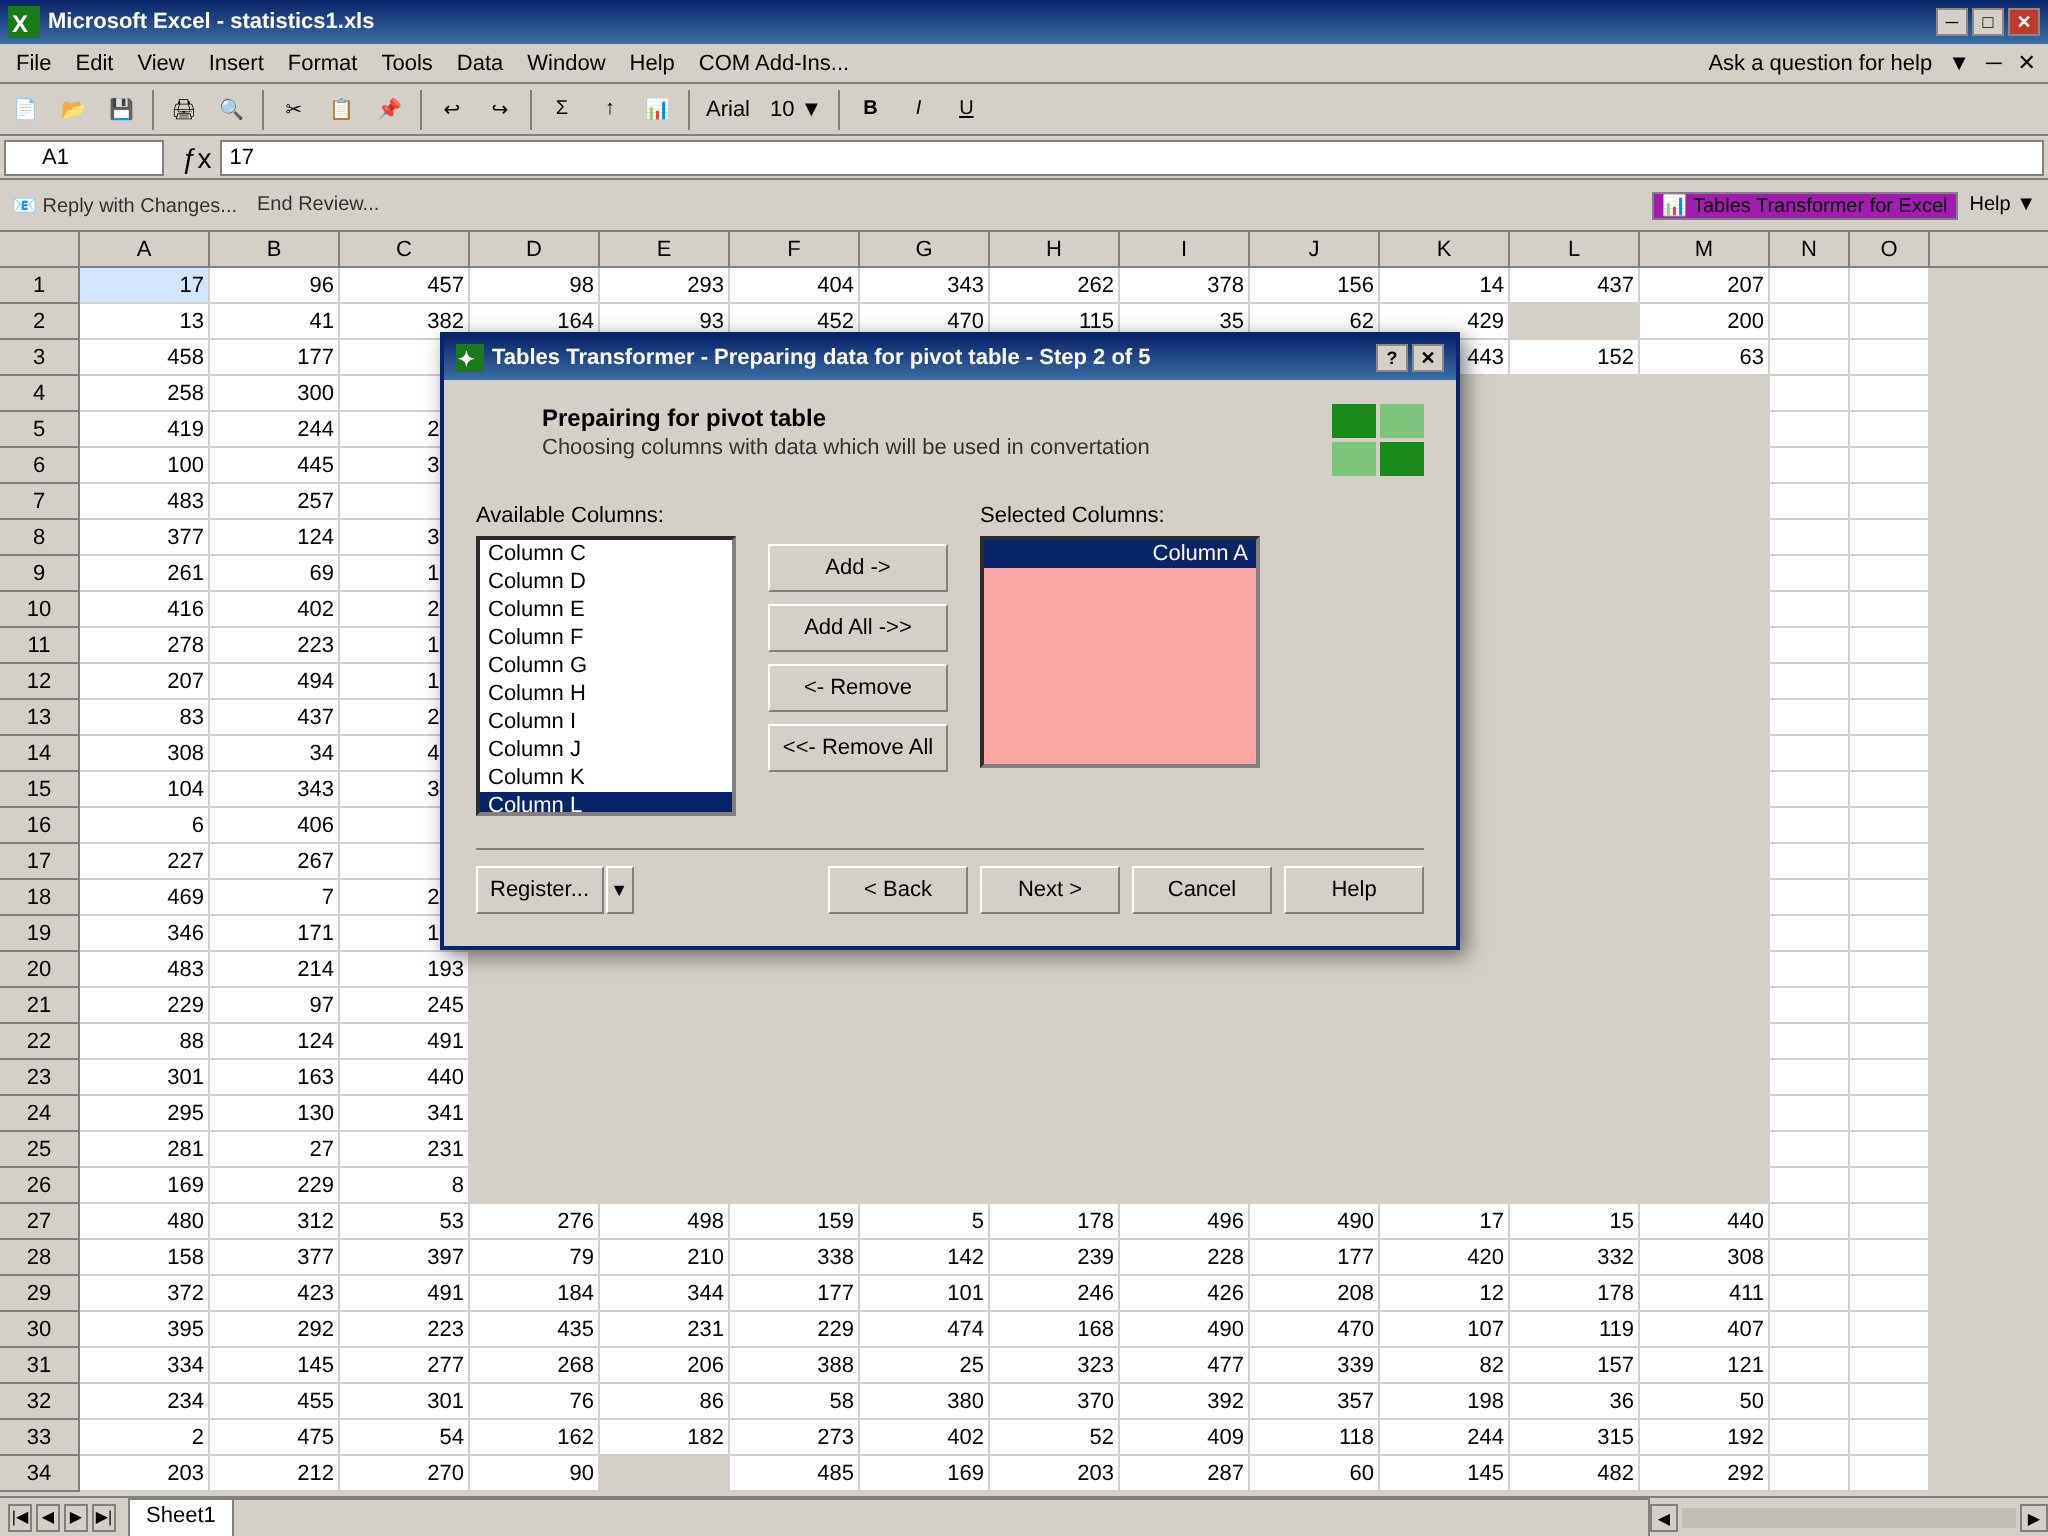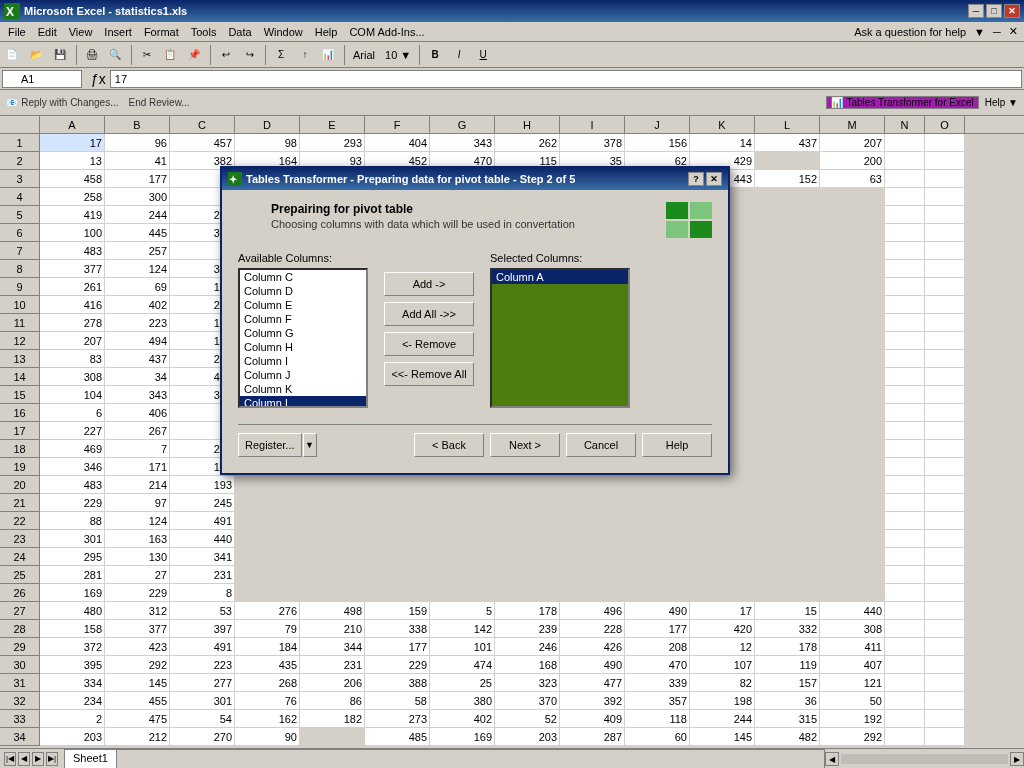--- a/index.html
+++ b/index.html
@@ -212,25 +212,26 @@
       background: #d4d0c8;
       border: 1px solid #808080;
       border-top-color: #ffffff;
       border-left-color: #ffffff;
       font-size: 11px;
       cursor: pointer;
       display: flex; align-items: center; justify-content: center;
     }
 
     .selected-listbox {
-      width: 140px; height: 140px;
+      width: 140px; height: 116px;
       border: 2px inset #808080;
-      background: #4d7c0f;
+      background: #fca5a5;
       overflow-y: auto;
       font-size: 11px;
+      text-align: right;
     }
     .selected-item {
       padding: 1px 4px;
       background: #0a246a; color: white;
     }
 
     .dialog-footer {
       display: flex;
       justify-content: space-between;
       align-items: center;

